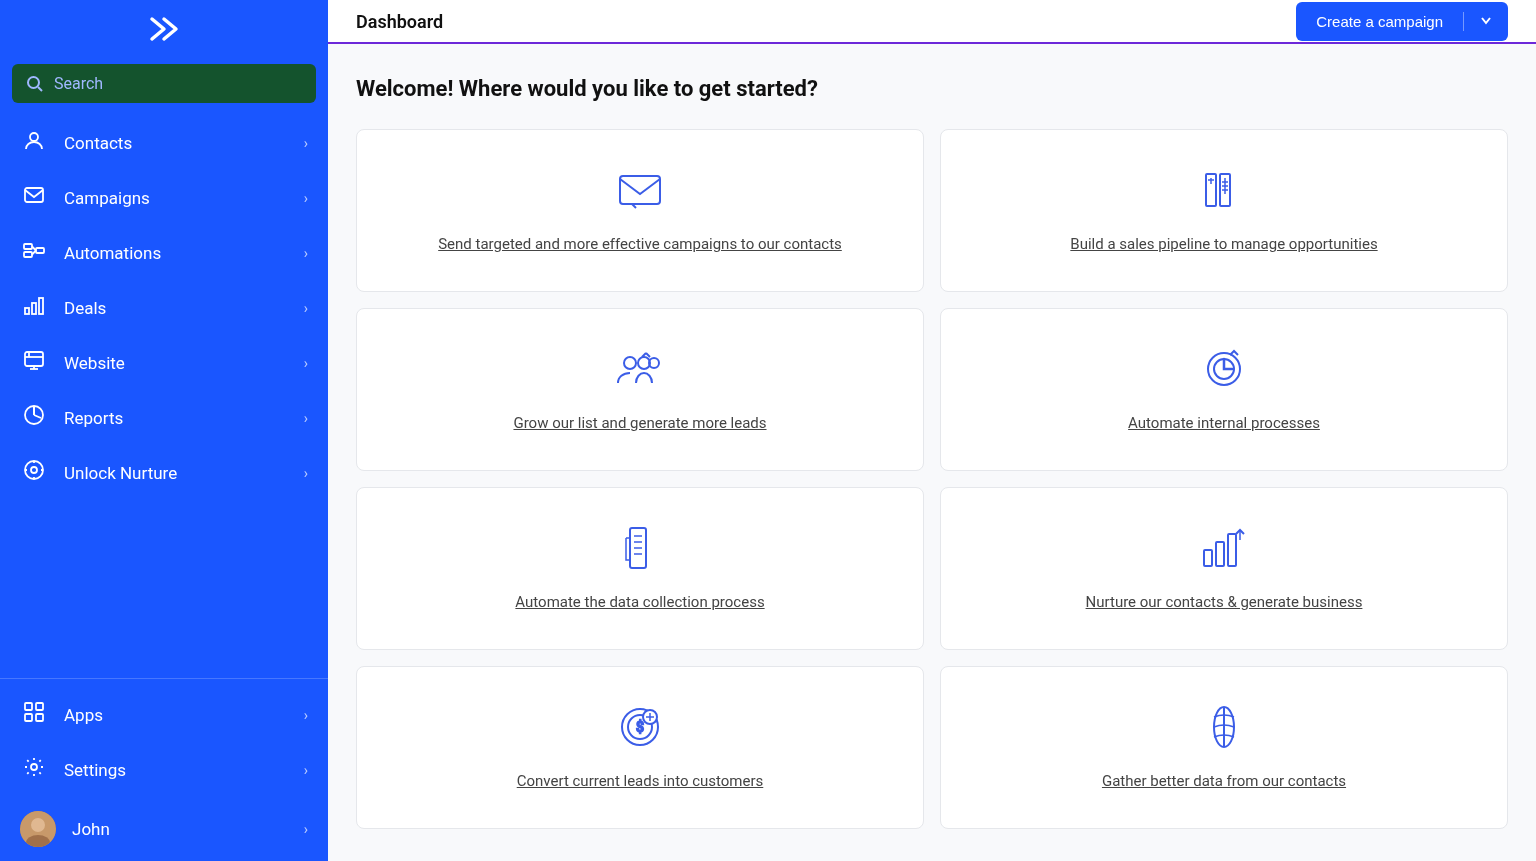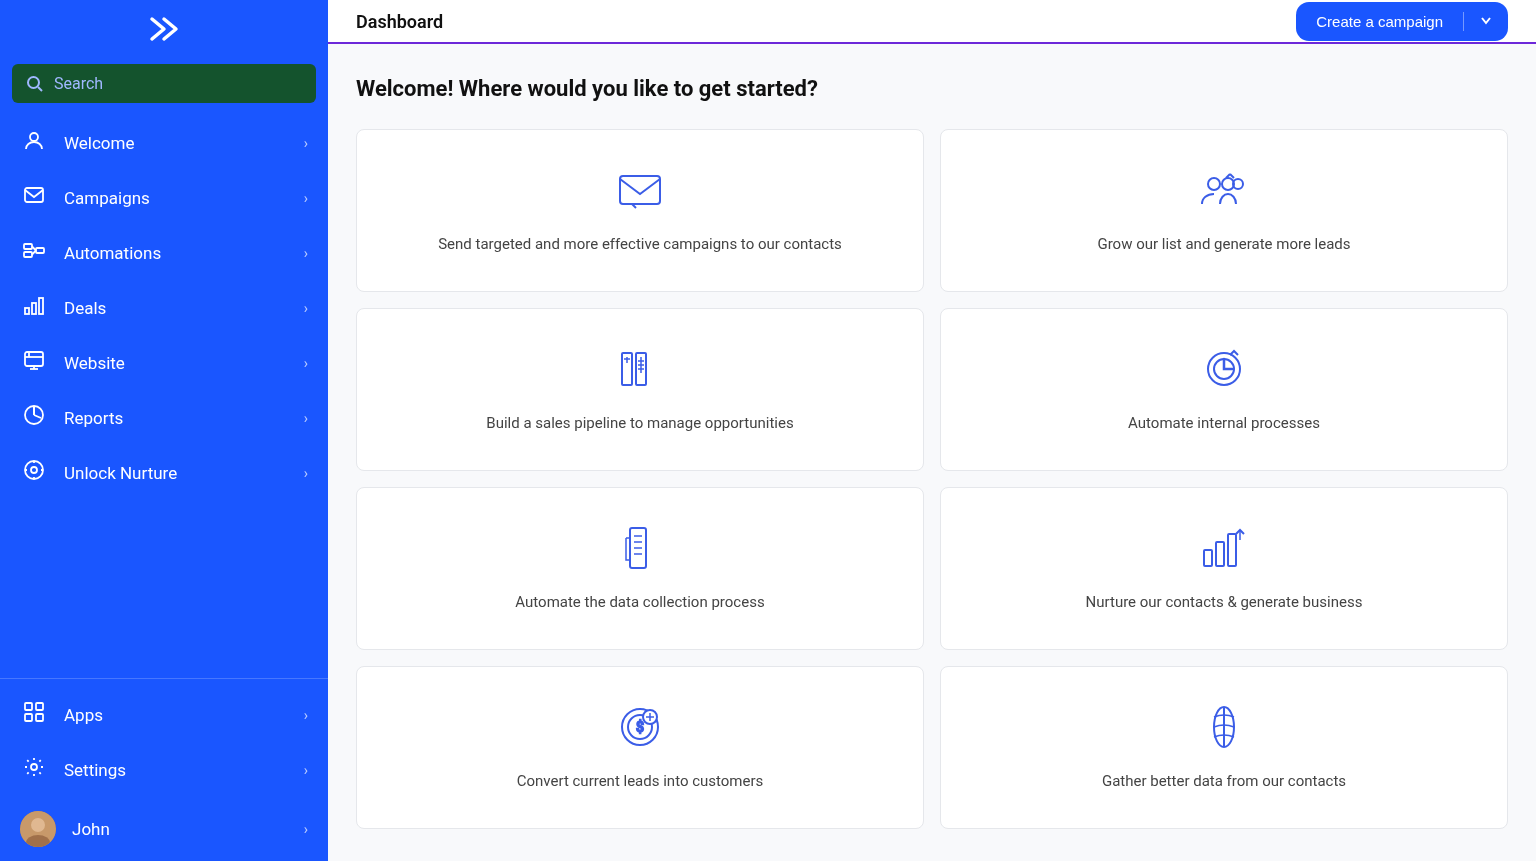--- a/index.html
+++ b/index.html
@@ -118,21 +118,21 @@
       font-weight: 600;
       color: #111;
     }
 
     #create-campaign-btn {
       display: flex;
       align-items: center;
       background: #1a56ff;
       color: white;
       border: none;
-      border-radius: 13px;
+      border-radius: 6px;
       padding: 10px 0;
       font-size: 15px;
       font-weight: 500;
       cursor: pointer;
       gap: 0;
       overflow: hidden;
     }
 
     #create-campaign-btn .btn-label {
       padding: 0 20px;
@@ -173,20 +173,21 @@
       min-height: 155px;
       gap: 16px;
       transition: box-shadow 0.2s;
     }
 
     .card-text {
       font-size: 15px;
       color: #444;
       text-align: center;
       line-height: 1.4;
+      text-decoration: underline;
     }
 
     
     .icon-svg {
       width: 48px;
       height: 48px;
       fill: none;
       stroke: #3b5de7;
       stroke-width: 1.5;
     }
@@ -216,21 +217,21 @@
 
   <div class="nav-items">
 
     <div class="nav-item">
       <span class="nav-icon">
         <svg width="22" height="22" viewBox="0 0 22 22" fill="none" stroke="white" stroke-width="1.8">
           <circle cx="11" cy="8" r="4"></circle>
           <path d="M3 20c0-4 3.6-7 8-7s8 3 8 7"></path>
         </svg>
       </span>
-      <span class="nav-label">Welcome</span>
+      <span class="nav-label">Contacts</span>
       <span class="chevron">›</span>
     </div>
 
     <div class="nav-item">
       <span class="nav-icon">
         <svg width="22" height="22" viewBox="0 0 22 22" fill="none" stroke="white" stroke-width="1.8">
           <rect x="2" y="4" width="18" height="14" rx="2"></rect>
           <polyline points="2,6 11,13 20,6"></polyline>
         </svg>
       </span>
@@ -374,51 +375,51 @@
             <polyline points="4,13 24,28 44,13" stroke="#3b5de7" stroke-width="2"></polyline>
             <line x1="16" y1="38" x2="20" y2="42" stroke="#3b5de7" stroke-width="2"></line>
           </svg>
         </span>
         <span class="card-text">Send targeted and more effective campaigns to our contacts</span>
       </div>
 
       <div class="card">
         <span>
           <svg class="icon-svg" viewBox="0 0 48 48">
-            <circle cx="14" cy="18" r="6" stroke="#3b5de7" stroke-width="2"></circle>
-            <circle cx="28" cy="18" r="6" stroke="#3b5de7" stroke-width="2"></circle>
-            <circle cx="38" cy="18" r="5" stroke="#3b5de7" stroke-width="2"></circle>
-            <line x1="26" y1="12" x2="30" y2="8" stroke="#3b5de7" stroke-width="2"></line>
-            <line x1="30" y1="8" x2="34" y2="12" stroke="#3b5de7" stroke-width="2"></line>
-            <path d="M2 38c0-6 5-10 12-10" stroke="#3b5de7" stroke-width="2"></path>
-            <path d="M20 38c0-6 4-10 8-10s8 4 8 10" stroke="#3b5de7" stroke-width="2"></path>
-          </svg>
-        </span>
-        <span class="card-text">Grow our list and generate more leads</span>
-      </div>
-
-      <div class="card">
-        <span>
-          <svg class="icon-svg" viewBox="0 0 48 48">
             <rect x="6" y="8" width="10" height="32" rx="1" stroke="#3b5de7" stroke-width="2"></rect>
             <line x1="11" y1="12" x2="11" y2="18" stroke="#3b5de7" stroke-width="1.5"></line>
             <line x1="8" y1="14" x2="14" y2="14" stroke="#3b5de7" stroke-width="1.5"></line>
             <rect x="20" y="8" width="10" height="32" rx="1" stroke="#3b5de7" stroke-width="2"></rect>
             <line x1="25" y1="12" x2="25" y2="28" stroke="#3b5de7" stroke-width="1.5"></line>
             <line x1="22" y1="16" x2="28" y2="16" stroke="#3b5de7" stroke-width="1.5"></line>
             <line x1="22" y1="20" x2="28" y2="20" stroke="#3b5de7" stroke-width="1.5"></line>
             <line x1="22" y1="24" x2="28" y2="24" stroke="#3b5de7" stroke-width="1.5"></line>
           </svg>
         </span>
         <span class="card-text">Build a sales pipeline to manage opportunities</span>
       </div>
 
       <div class="card">
         <span>
           <svg class="icon-svg" viewBox="0 0 48 48">
+            <circle cx="14" cy="18" r="6" stroke="#3b5de7" stroke-width="2"></circle>
+            <circle cx="28" cy="18" r="6" stroke="#3b5de7" stroke-width="2"></circle>
+            <circle cx="38" cy="18" r="5" stroke="#3b5de7" stroke-width="2"></circle>
+            <line x1="26" y1="12" x2="30" y2="8" stroke="#3b5de7" stroke-width="2"></line>
+            <line x1="30" y1="8" x2="34" y2="12" stroke="#3b5de7" stroke-width="2"></line>
+            <path d="M2 38c0-6 5-10 12-10" stroke="#3b5de7" stroke-width="2"></path>
+            <path d="M20 38c0-6 4-10 8-10s8 4 8 10" stroke="#3b5de7" stroke-width="2"></path>
+          </svg>
+        </span>
+        <span class="card-text">Grow our list and generate more leads</span>
+      </div>
+
+      <div class="card">
+        <span>
+          <svg class="icon-svg" viewBox="0 0 48 48">
             <circle cx="24" cy="24" r="16" stroke="#3b5de7" stroke-width="2"></circle>
             <circle cx="24" cy="24" r="10" stroke="#3b5de7" stroke-width="2"></circle>
             <polyline points="24,14 24,24 32,24" stroke="#3b5de7" stroke-width="2.5" stroke-linecap="round"></polyline>
             <polyline points="30,10 34,6 38,10" stroke="#3b5de7" stroke-width="2" fill="none"></polyline>
           </svg>
         </span>
         <span class="card-text">Automate internal processes</span>
       </div>
 
       <div class="card">

